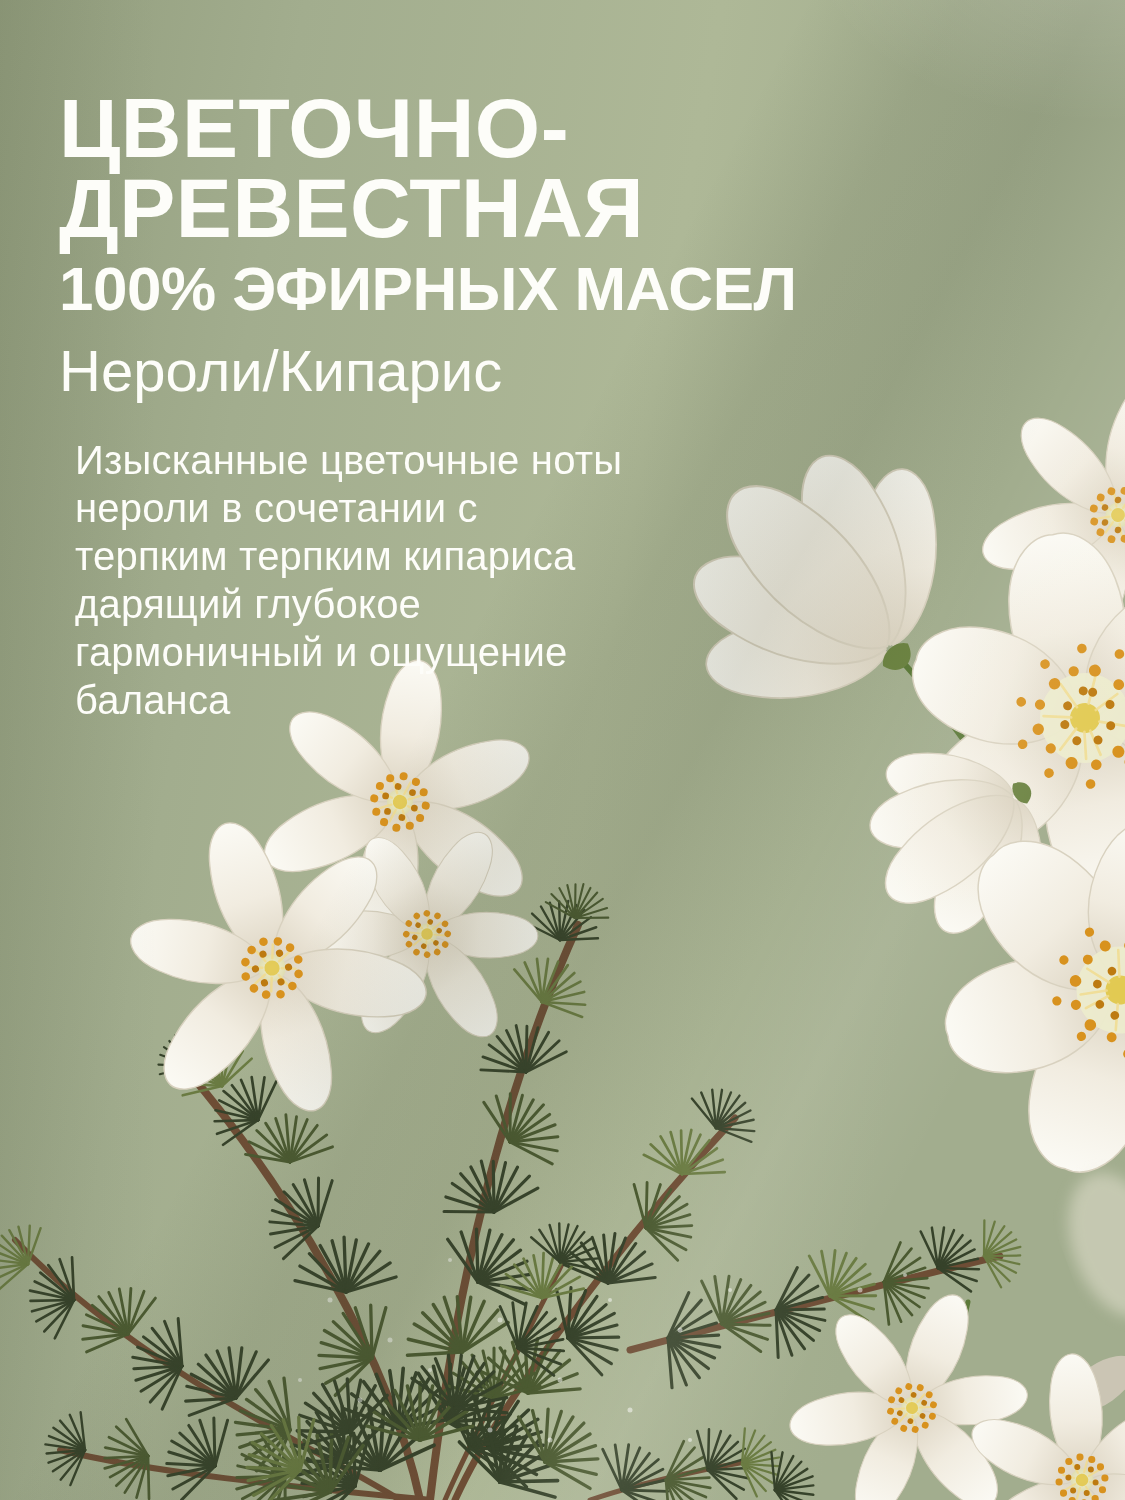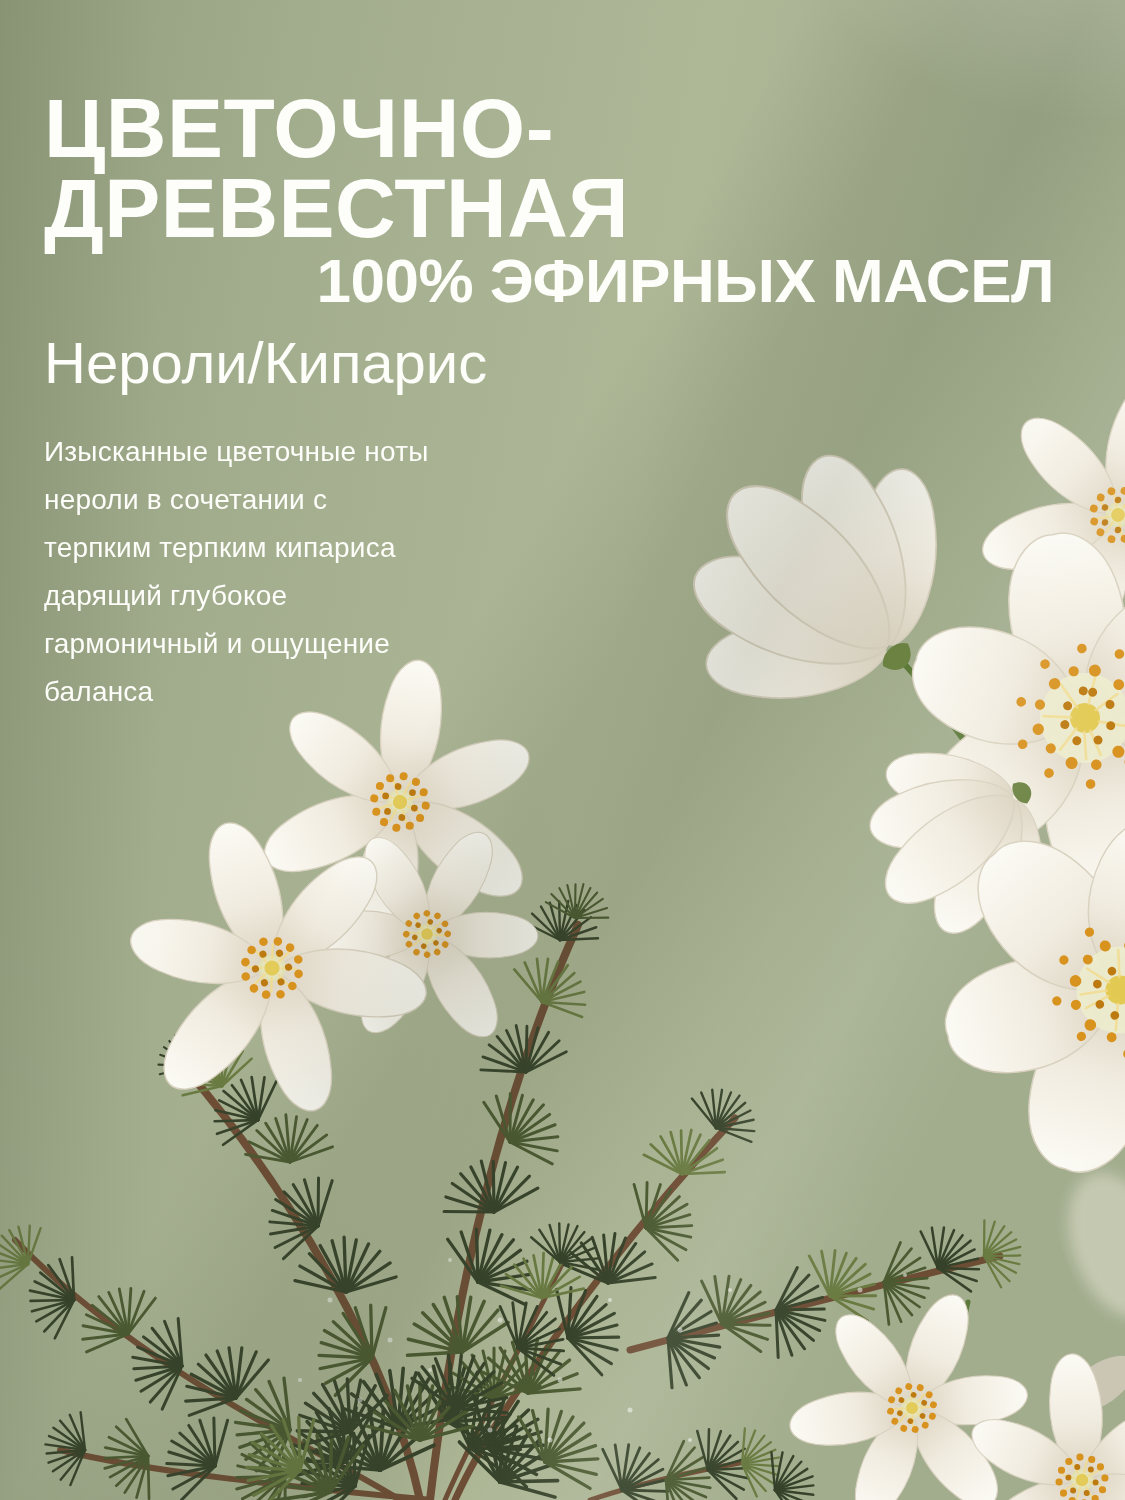--- a/index.html
+++ b/index.html
@@ -30,26 +30,26 @@
   }
   .shade{position:absolute;inset:0;pointer-events:none;}
   .shade-bands{
     background:
       radial-gradient(420px 260px at 98% -4%, rgba(255,255,244,.22), rgba(255,255,244,0) 70%),
       linear-gradient(118deg, rgba(0,0,0,0) 42%, rgba(62,72,48,.13) 50%, rgba(62,72,48,.15) 57%, rgba(0,0,0,0) 66%),
       linear-gradient(118deg, rgba(0,0,0,0) 66%, rgba(255,255,244,.09) 72%, rgba(0,0,0,0) 80%),
       linear-gradient(90deg, rgba(55,65,42,.10) 0%, rgba(55,65,42,0) 14%);
   }
   .art{position:absolute;inset:0;width:1125px;height:1500px;}
-  .copy{position:absolute;left:44px;top:88px;color:var(--text-color);width:1010px;}
+  .copy{position:absolute;left:59px;top:88px;color:var(--text-color);width:1010px;}
   .title{font-size:84px;line-height:80px;font-weight:700;letter-spacing:.5px;}
   .title span{display:block;}
-  .subtitle{margin-top:0;font-size:62px;line-height:66px;font-weight:700;letter-spacing:-.5px;text-align:right;}
+  .subtitle{margin-top:8px;font-size:62px;line-height:66px;font-weight:700;letter-spacing:-.5px;}
   .variant{margin-top:24px;font-size:58px;line-height:50px;font-weight:400;}
-  .desc{margin-top:40px;font-size:28px;line-height:48px;font-weight:400;letter-spacing:.2px;}
+  .desc{margin-top:40px;font-size:40px;line-height:48px;font-weight:400;letter-spacing:.2px;margin-left:16px;}
   .desc div{display:block;}
   .petal{fill:url(#pg);stroke:var(--petal-edge-color);stroke-width:1;}
   .petalq{fill:url(#pg);stroke:var(--petal-edge-color);stroke-width:1;}
   .nd{stroke:var(--pine-needle-dark);}
   .nm{stroke:var(--pine-needle-mid);}
   .nl{stroke:var(--pine-needle-light);}
   .pstem{stroke:var(--pine-stem-color);fill:none;stroke-linecap:round;}
   .gstem{stroke:var(--stem-green-color);fill:none;stroke-linecap:round;}
   .dot{fill:var(--stamen-color);}
   .dotd{fill:var(--stamen-dark-color);}

